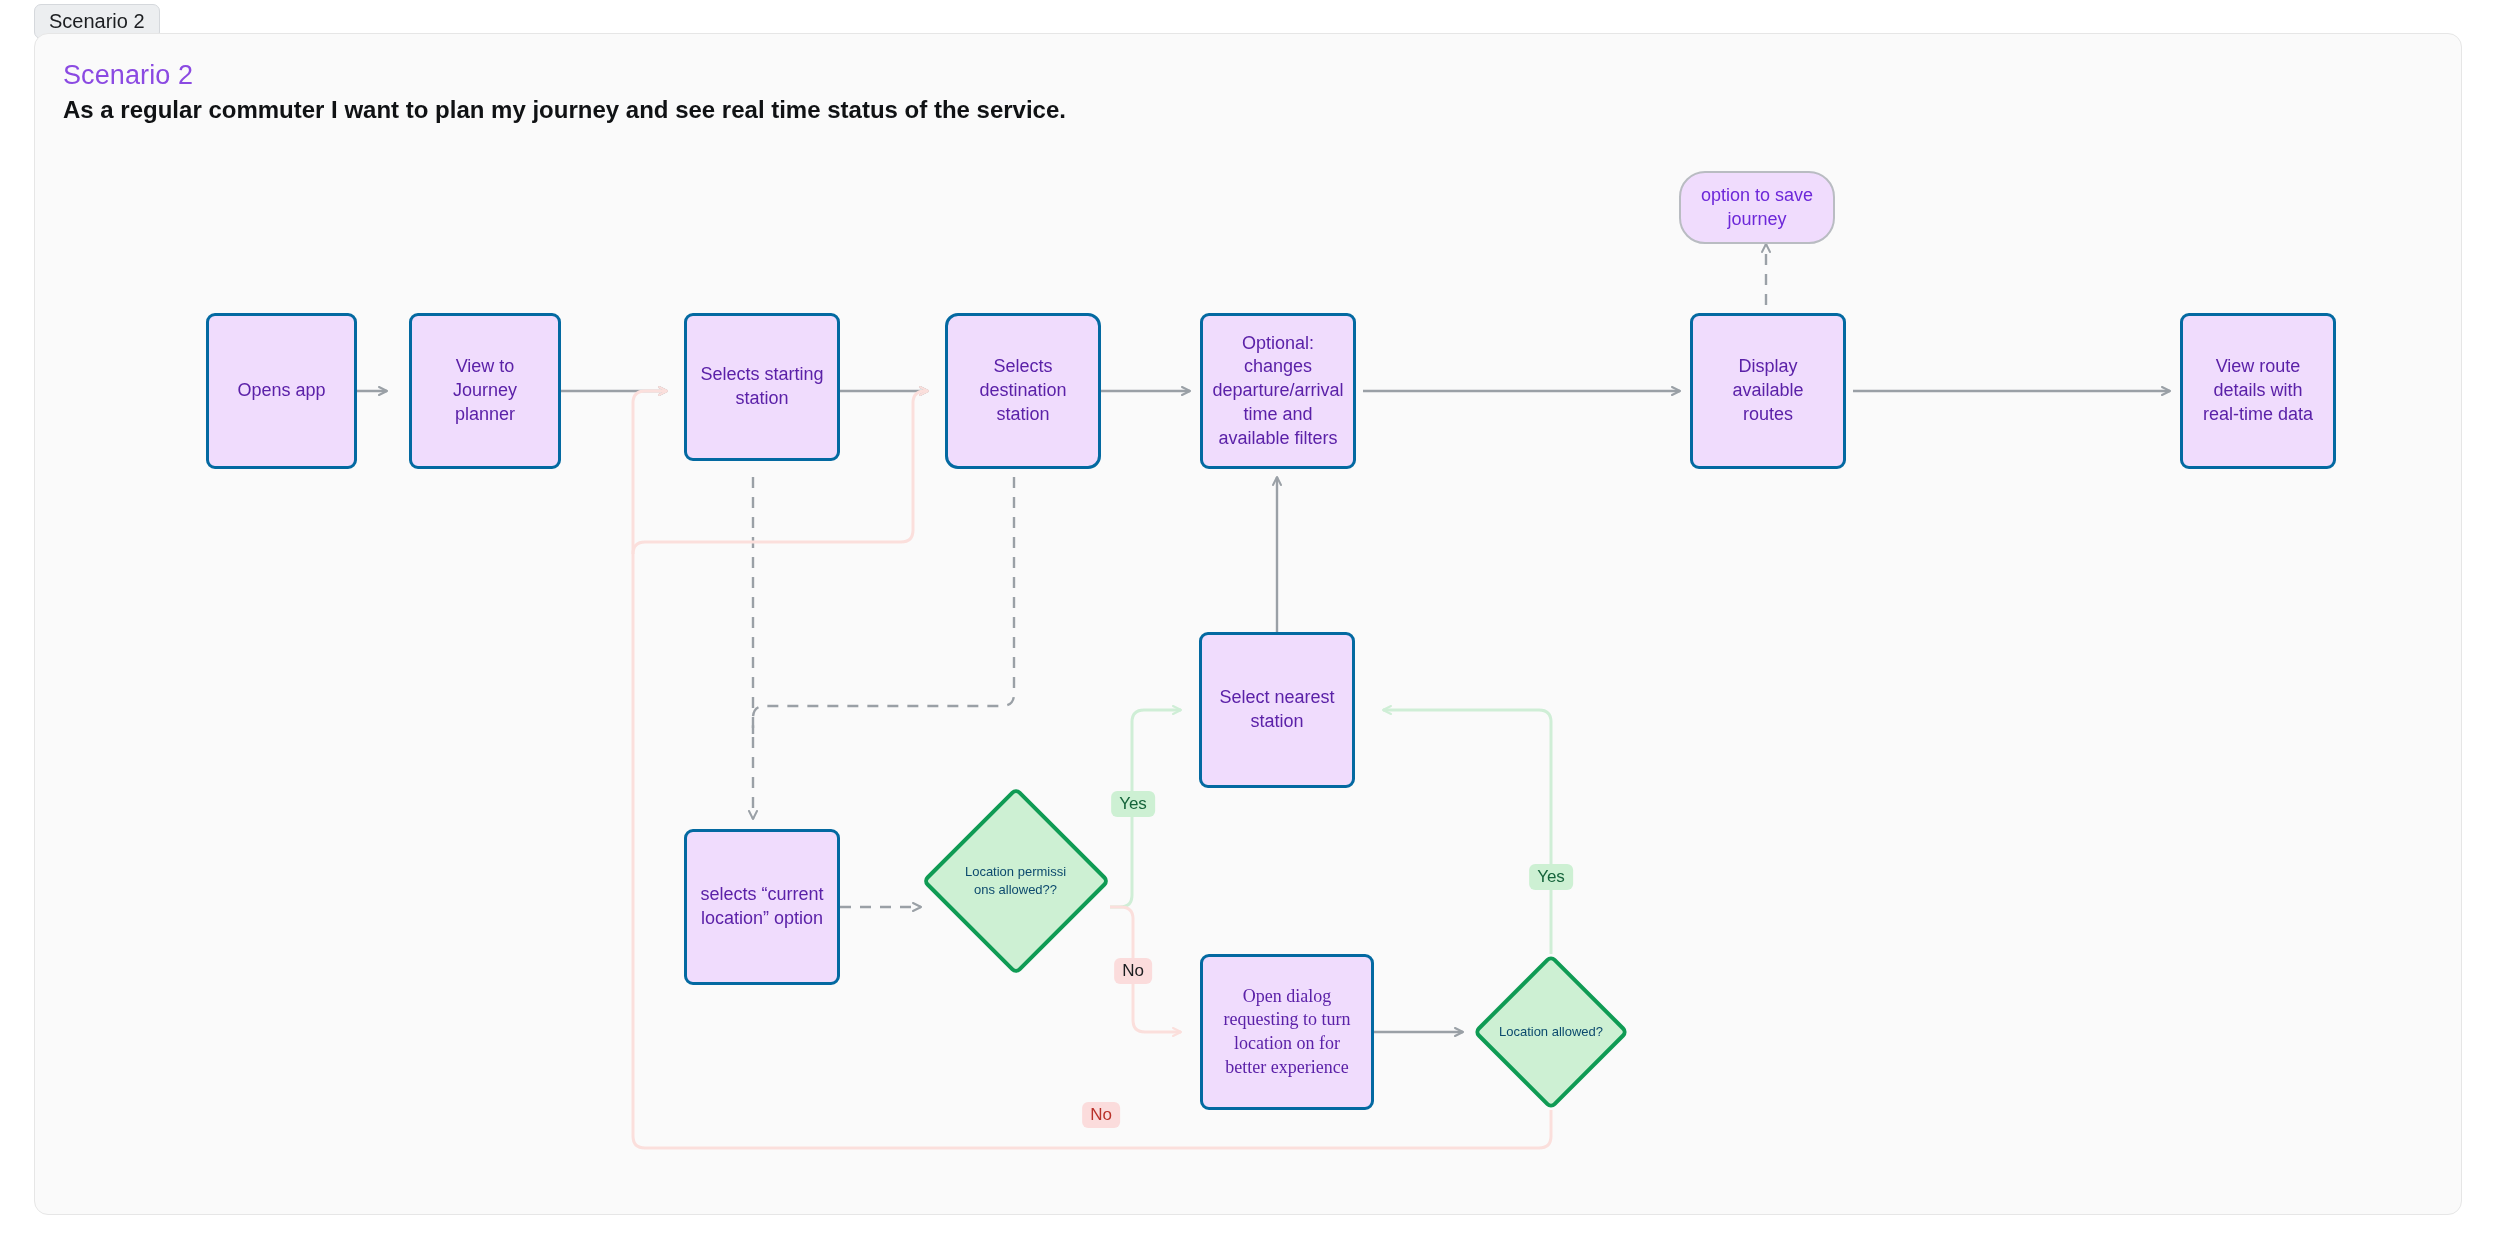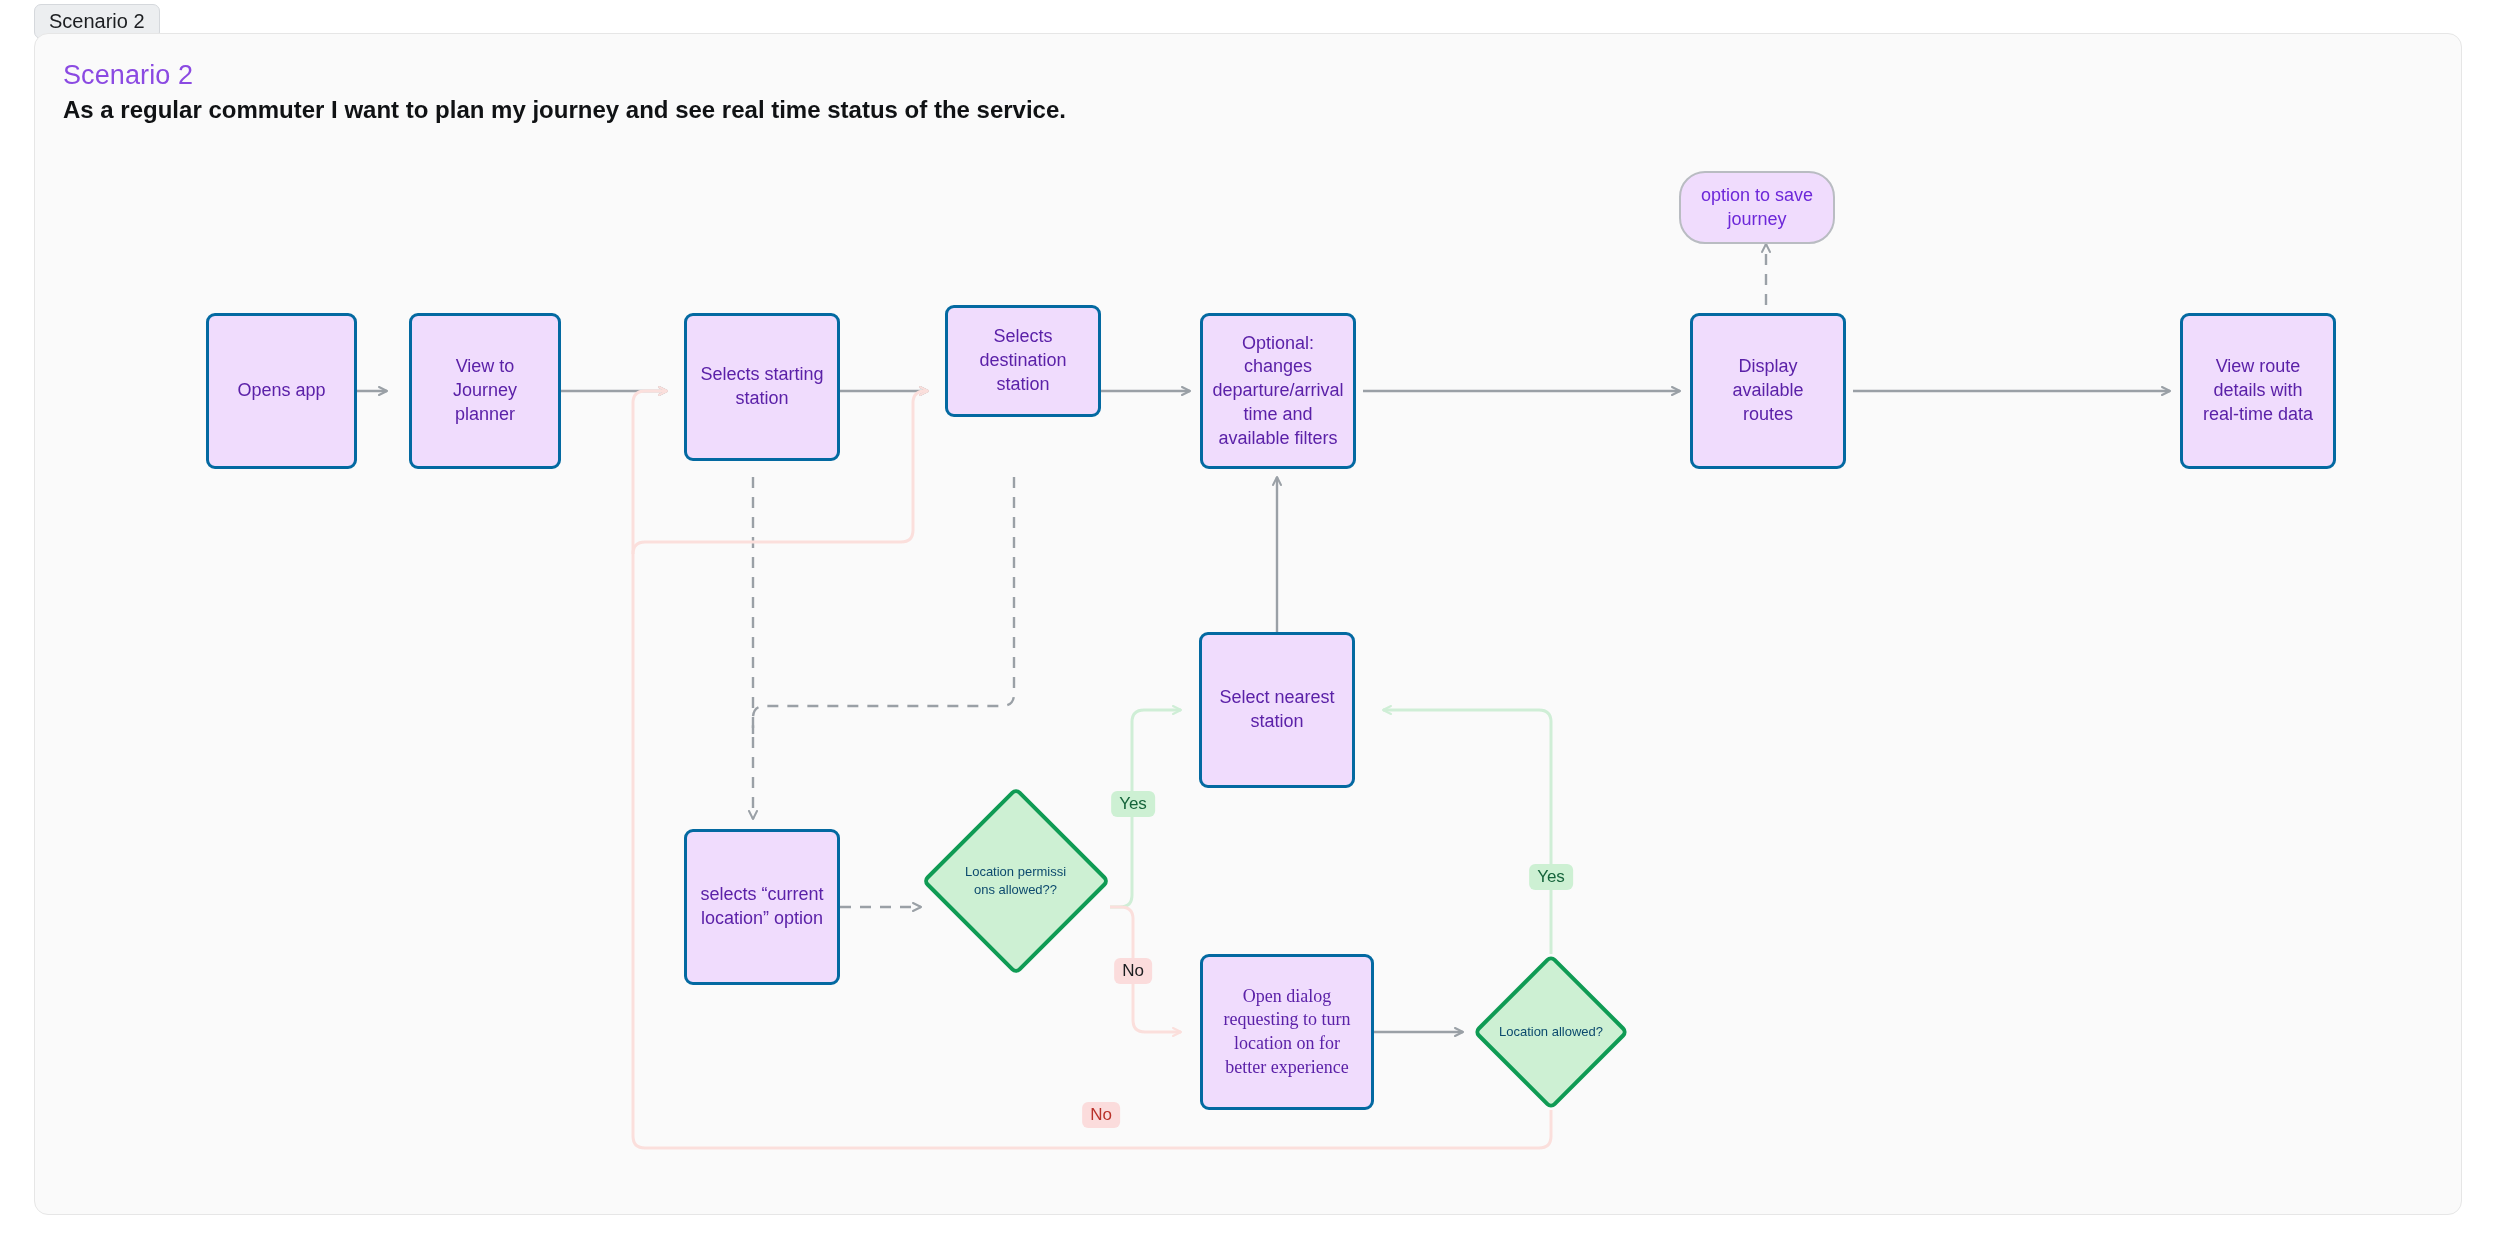--- a/index.html
+++ b/index.html
@@ -153,21 +153,21 @@
       </div>
 
       <div class="node proc" style="left:374px;top:279px;width:152px;height:156px;">
         <span>View to Journey planner</span>
       </div>
 
       <div class="node proc" style="left:649px;top:279px;width:156px;height:148px;">
         <span>Selects starting station</span>
       </div>
 
-      <div class="node proc" style="left:910px;top:271px;width:156px;height:112px;">
+      <div class="node proc" style="left:910px;top:279px;width:156px;height:156px;border-radius:13px;">
         <span>Selects destination station</span>
       </div>
 
       <div class="node proc" style="left:1165px;top:279px;width:156px;height:156px;">
         <span>Optional: changes departure/arrival time and available filters</span>
       </div>
 
       <div class="node proc" style="left:1655px;top:279px;width:156px;height:156px;">
         <span>Display available routes</span>
       </div>

